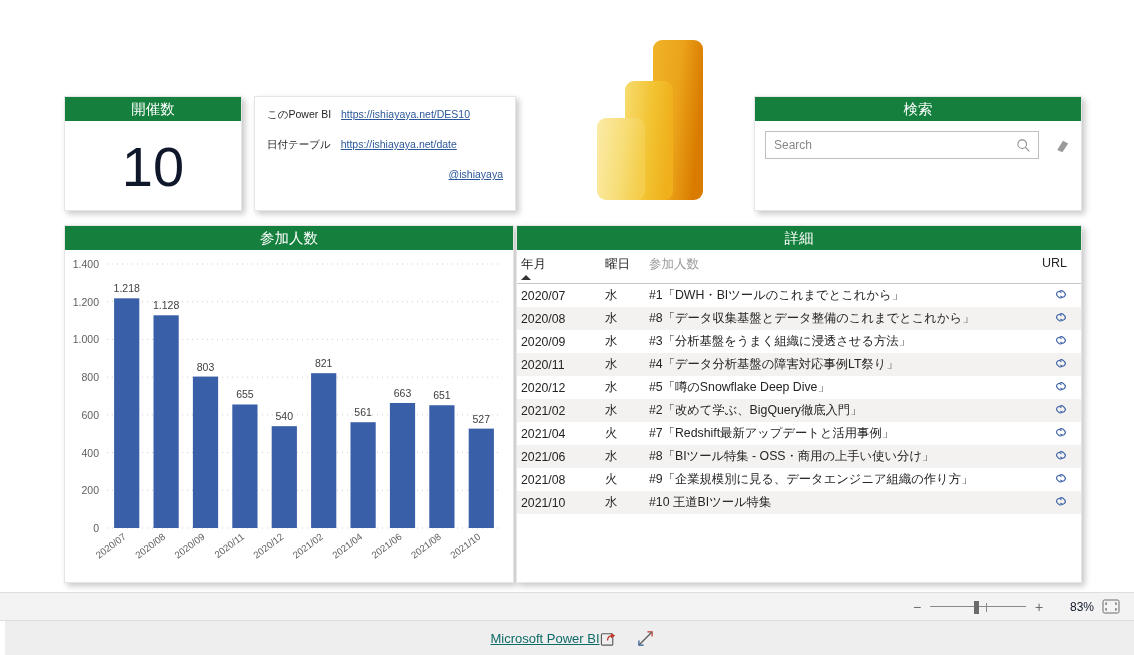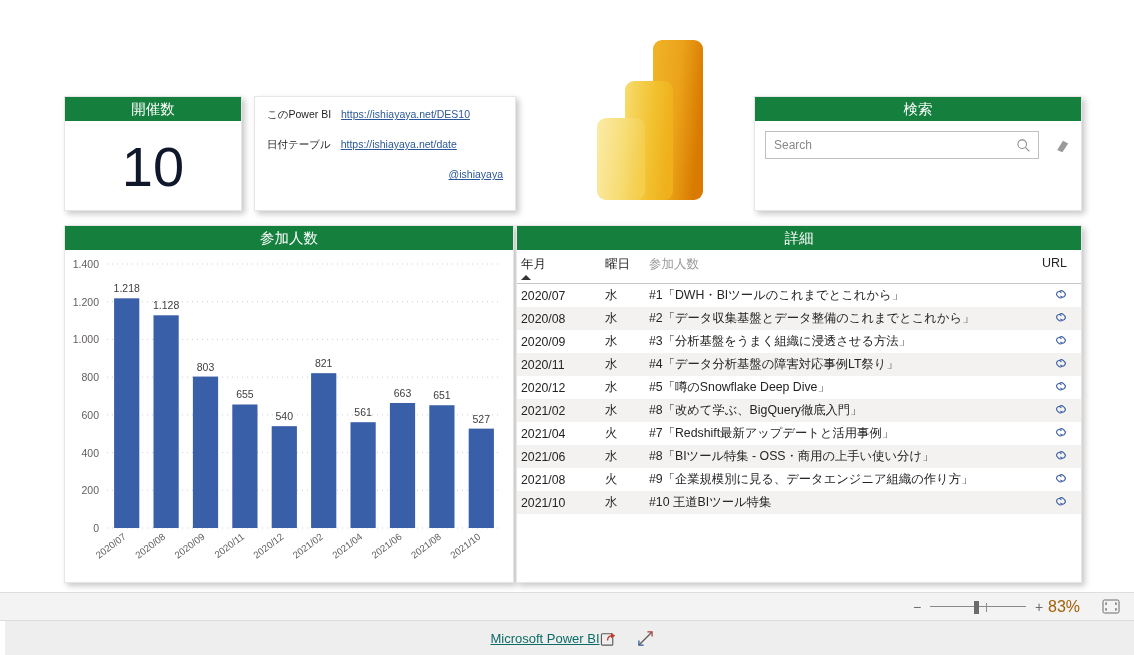--- a/index.html
+++ b/index.html
@@ -113,21 +113,21 @@
     position: absolute; left: 0; top: 592px; width: 1134px; height: 29px;
     background: #f3f3f3; border-top: 1px solid #dedede; border-bottom: 1px solid #dcdcdc;
     display: flex; align-items: center; justify-content: flex-end; gap: 0;
     padding-right: 14px;
   }
   #zoom-minus, #zoom-plus { color: #6b6b6b; font-size: 14px; width: 18px; text-align: center; }
   #zoom-slider { position: relative; width: 96px; height: 14px; margin: 0 4px; }
   #zoom-track { position: absolute; top: 6px; left: 0; width: 96px; height: 1px; background: #8a8a8a; }
   #zoom-thumb { position: absolute; left: 44px; top: 1px; width: 5px; height: 13px; background: #6b6b6b; }
   #zoom-tick { position: absolute; left: 56px; top: 3px; width: 1px; height: 9px; background: #8a8a8a; }
-  #zoom-pct { font-size: 16px; color: #a16207; width: 46px; text-align: left; }
+  #zoom-pct { font-size: 12px; color: #0f172a; width: 46px; text-align: right; }
   #fit-icon { width: 18px; height: 15px; margin-left: 8px; }
 
   #statusbar {
     position: absolute; left: 5px; top: 621px; width: 1134px; height: 34px;
     background: #eeeeee;
     display: flex; align-items: center; justify-content: center;
     padding: 0 14px 0 14px;
   }
   #pbi-link { font-size: 13px; color: #0d6b67; text-decoration: underline; }
   #status-icons { display: flex; align-items: center; gap: 20px; }
@@ -281,21 +281,21 @@
                 <td class="col-dow">水</td>
                 <td>#1「DWH・BIツールのこれまでとこれから」</td>
                 <td class="col-url url-cell"><svg width="15" height="13" viewBox="0 0 15 13">
                     <path d="M5.6 3.4 a2.5 2.5 0 0 1 3.6 0 l1.3 1.3 a2.5 2.5 0 0 1 -3.6 3.6 l-0.5 -0.5" fill="none" stroke="#3B5FA5" stroke-width="1.1"></path>
                     <path d="M8.2 9.2 a2.5 2.5 0 0 1 -3.6 0 l-1.3 -1.3 a2.5 2.5 0 0 1 3.6 -3.6 l0.5 0.5" fill="none" stroke="#3B5FA5" stroke-width="1.1"></path>
                   </svg></td>
               </tr>
               <tr>
                 <td class="col-ym">2020/08</td>
                 <td class="col-dow">水</td>
-                <td>#2「データ収集基盤とデータ整備のこれまでとこれから」</td>
+                <td>#8「データ収集基盤とデータ整備のこれまでとこれから」</td>
                 <td class="col-url url-cell"><svg width="15" height="13" viewBox="0 0 15 13">
                     <path d="M5.6 3.4 a2.5 2.5 0 0 1 3.6 0 l1.3 1.3 a2.5 2.5 0 0 1 -3.6 3.6 l-0.5 -0.5" fill="none" stroke="#3B5FA5" stroke-width="1.1"></path>
                     <path d="M8.2 9.2 a2.5 2.5 0 0 1 -3.6 0 l-1.3 -1.3 a2.5 2.5 0 0 1 3.6 -3.6 l0.5 0.5" fill="none" stroke="#3B5FA5" stroke-width="1.1"></path>
                   </svg></td>
               </tr>
               <tr>
                 <td class="col-ym">2020/09</td>
                 <td class="col-dow">水</td>
                 <td>#3「分析基盤をうまく組織に浸透させる方法」</td>
                 <td class="col-url url-cell"><svg width="15" height="13" viewBox="0 0 15 13">
@@ -317,21 +317,21 @@
                 <td class="col-dow">水</td>
                 <td>#5「噂のSnowflake Deep Dive」</td>
                 <td class="col-url url-cell"><svg width="15" height="13" viewBox="0 0 15 13">
                     <path d="M5.6 3.4 a2.5 2.5 0 0 1 3.6 0 l1.3 1.3 a2.5 2.5 0 0 1 -3.6 3.6 l-0.5 -0.5" fill="none" stroke="#3B5FA5" stroke-width="1.1"></path>
                     <path d="M8.2 9.2 a2.5 2.5 0 0 1 -3.6 0 l-1.3 -1.3 a2.5 2.5 0 0 1 3.6 -3.6 l0.5 0.5" fill="none" stroke="#3B5FA5" stroke-width="1.1"></path>
                   </svg></td>
               </tr>
               <tr>
                 <td class="col-ym">2021/02</td>
                 <td class="col-dow">水</td>
-                <td>#8「改めて学ぶ、BigQuery徹底入門」</td>
+                <td>#2「改めて学ぶ、BigQuery徹底入門」</td>
                 <td class="col-url url-cell"><svg width="15" height="13" viewBox="0 0 15 13">
                     <path d="M5.6 3.4 a2.5 2.5 0 0 1 3.6 0 l1.3 1.3 a2.5 2.5 0 0 1 -3.6 3.6 l-0.5 -0.5" fill="none" stroke="#3B5FA5" stroke-width="1.1"></path>
                     <path d="M8.2 9.2 a2.5 2.5 0 0 1 -3.6 0 l-1.3 -1.3 a2.5 2.5 0 0 1 3.6 -3.6 l0.5 0.5" fill="none" stroke="#3B5FA5" stroke-width="1.1"></path>
                   </svg></td>
               </tr>
               <tr>
                 <td class="col-ym">2021/04</td>
                 <td class="col-dow">火</td>
                 <td>#7「Redshift最新アップデートと活用事例」</td>
                 <td class="col-url url-cell"><svg width="15" height="13" viewBox="0 0 15 13">

